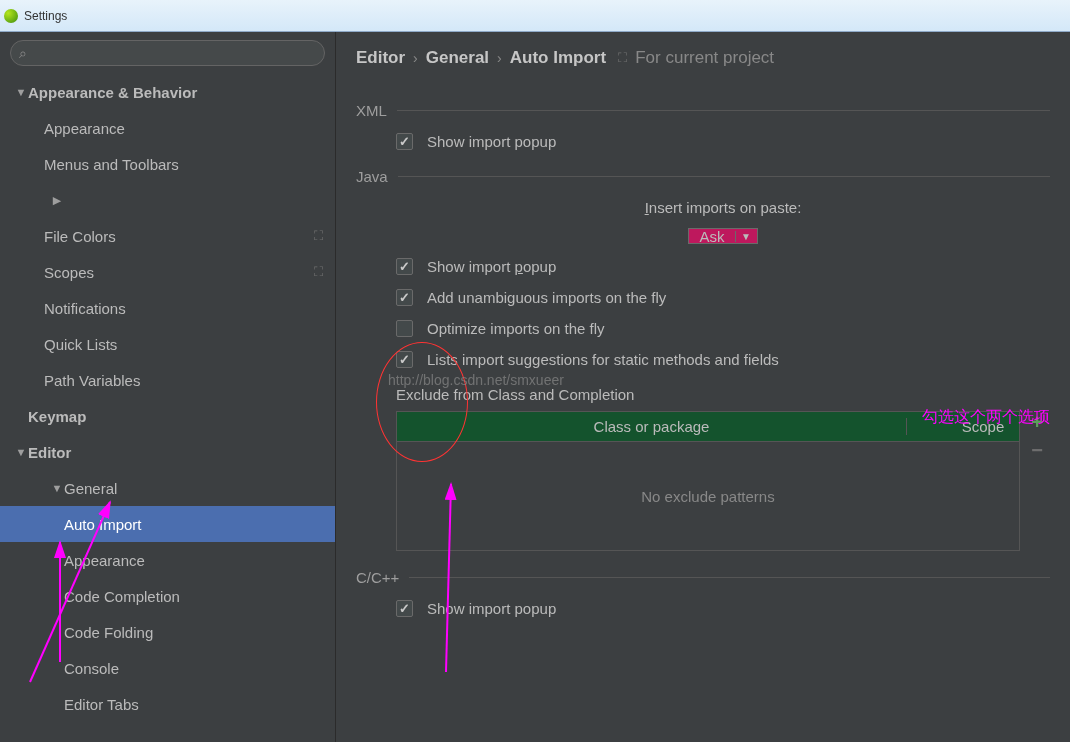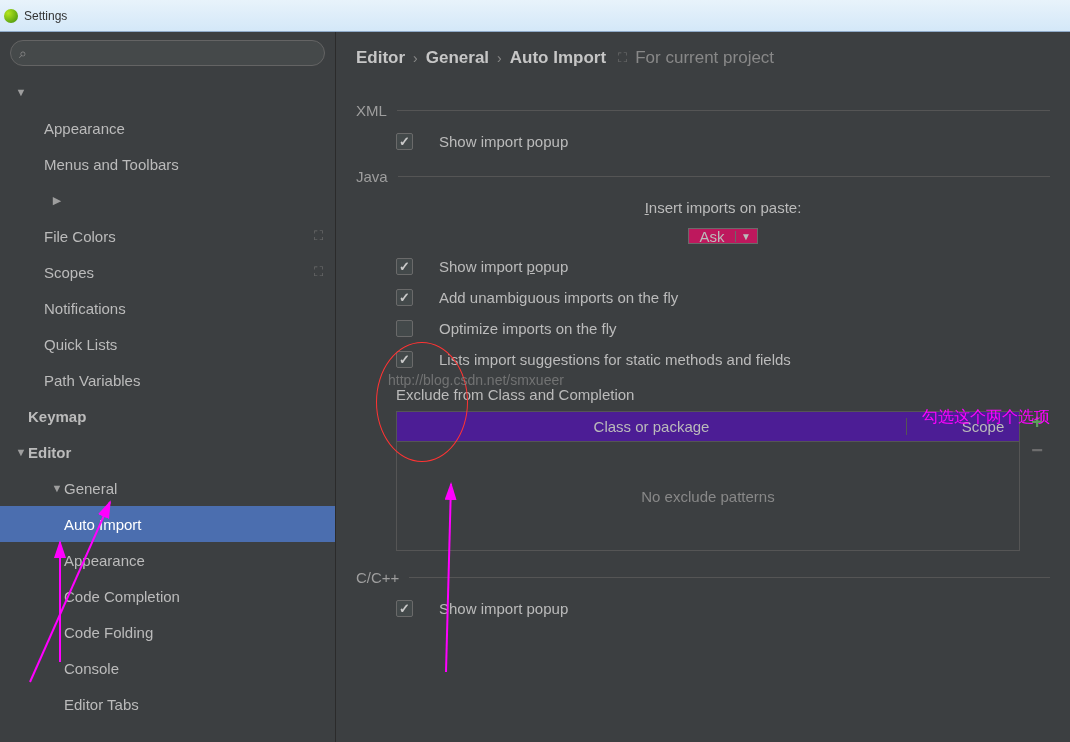--- a/index.html
+++ b/index.html
@@ -29,35 +29,35 @@
 .content { flex: 1; background: #3c3f41; color: #bbbbbb; padding: 0 20px 20px 20px; overflow-y: auto; position: relative; }
 .breadcrumb { display: flex; align-items: center; gap: 8px; height: 52px; font-size: 17px; }
 .breadcrumb .crumb { font-weight: bold; color: #c6c6c6; }
 .breadcrumb .chev { color: #888; font-size: 14px; }
 .breadcrumb .proj-icon { color: #6e6e6e; font-size: 13px; margin-left: 4px; }
 .breadcrumb .proj-text { color: #888; font-weight: normal; }
 
 .section-header { color: #9e9e9e; font-size: 15px; margin: 18px 0 8px 0; display: flex; align-items: center; }
 .section-header .line { flex: 1; height: 1px; background: #555; margin-left: 10px; }
 
-.checkbox-row { display: flex; align-items: flex-end; gap: 26px; margin: 14px 0 14px 40px; font-size: 15px; }
+.checkbox-row { display: flex; align-items: flex-end; gap: 14px; margin: 14px 0 14px 40px; font-size: 15px; }
 .checkbox { width: 17px; height: 17px; background: #43494a; border: 1px solid #6a6a6a; border-radius: 2px; display: flex; align-items: center; justify-content: center; color: #bbb; font-size: 13px; cursor: pointer; }
 .checkbox.checked::after { content: "✓"; color: #c9c9c9; font-weight: bold; }
 
 .inline-row { display: flex; align-items: center; gap: 12px; margin: 14px 0 14px 40px; font-size: 15px; flex-direction: column; }
 .inline-row u { text-decoration: underline; }
 .select-wrap { display: flex; border: 1px solid #6a6a6a; background: #be185d; height: 16px; align-items: center; justify-content: flex-end; }
 .select-wrap .val { padding: 0 10px; }
 .select-wrap .arrow { width: 22px; border-left: 1px solid #6a6a6a; text-align: center; font-size: 10px; color: #bbb; }
 
 .sub-label { margin: 18px 0 8px 40px; font-size: 15px; color: #bbb; }
 
 .table-wrap { margin-left: 40px; display: flex; }
 .exclude-table { flex: 1; border: 1px solid #555; }
-.exclude-table .header { display: flex; background: #4c1d95; border-bottom: 1px solid #555; height: 30px; align-items: center; font-size: 15px; gap: 40px; }
+.exclude-table .header { display: flex; background: #14532d; border-bottom: 1px solid #555; height: 30px; align-items: center; font-size: 15px; gap: 40px; }
 .exclude-table .header .col1 { flex: 1; text-align: center; border-right: 1px solid #555; }
 .exclude-table .header .col2 { width: 72px; text-align: center; }
 .exclude-table .body { height: 108px; display: flex; align-items: center; justify-content: center; color: #888; font-size: 15px; }
 .side-buttons { width: 30px; display: flex; flex-direction: column; gap: 6px; padding-left: 6px; }
 .side-buttons .btn { width: 22px; height: 22px; display: flex; align-items: center; justify-content: center; font-size: 20px; font-weight: bold; cursor: pointer; }
 .side-buttons .add { color: #5b9e5b; }
 .side-buttons .rem { color: #6e6e6e; }
 
 .watermark { position: absolute; left: 52px; top: 340px; color: #888; font-size: 14px; opacity: 0.7; pointer-events: none; }
 .annotation-text { position: absolute; right: 20px; top: 375px; color: #ff00ff; font-size: 16px; pointer-events: none; }
@@ -78,20 +78,21 @@
   <div class="sidebar">
     <div class="search-box">
       <div class="search-wrap">
         <span class="mag">⌕</span>
         <input type="text" placeholder="" style="">
       </div>
     </div>
     <div class="tree" id="sidebar-tree">
         <div class="tree-item lvl0 bold">
           <span class="toggle">▼</span>
+          <span class="label">Appearance &amp; Behavior</span>
         </div>
         <div class="tree-item lvl1">
           <span style="width: 0px;"></span>
           <span class="label">Appearance</span>
         </div>
         <div class="tree-item lvl1">
           <span style="width: 0px;"></span>
           <span class="label">Menus and Toolbars</span>
         </div>
         <div class="tree-item lvl1">

